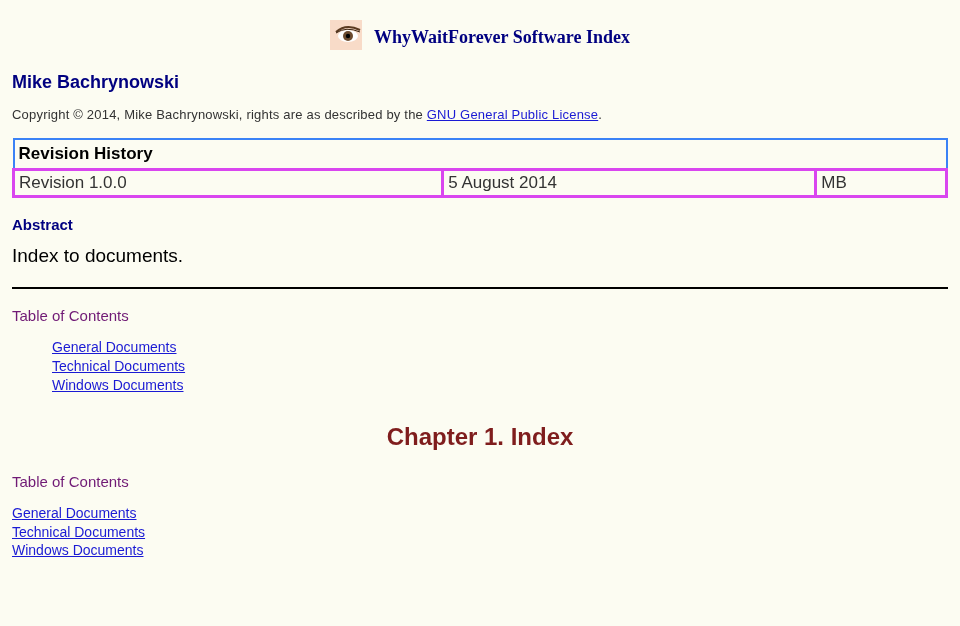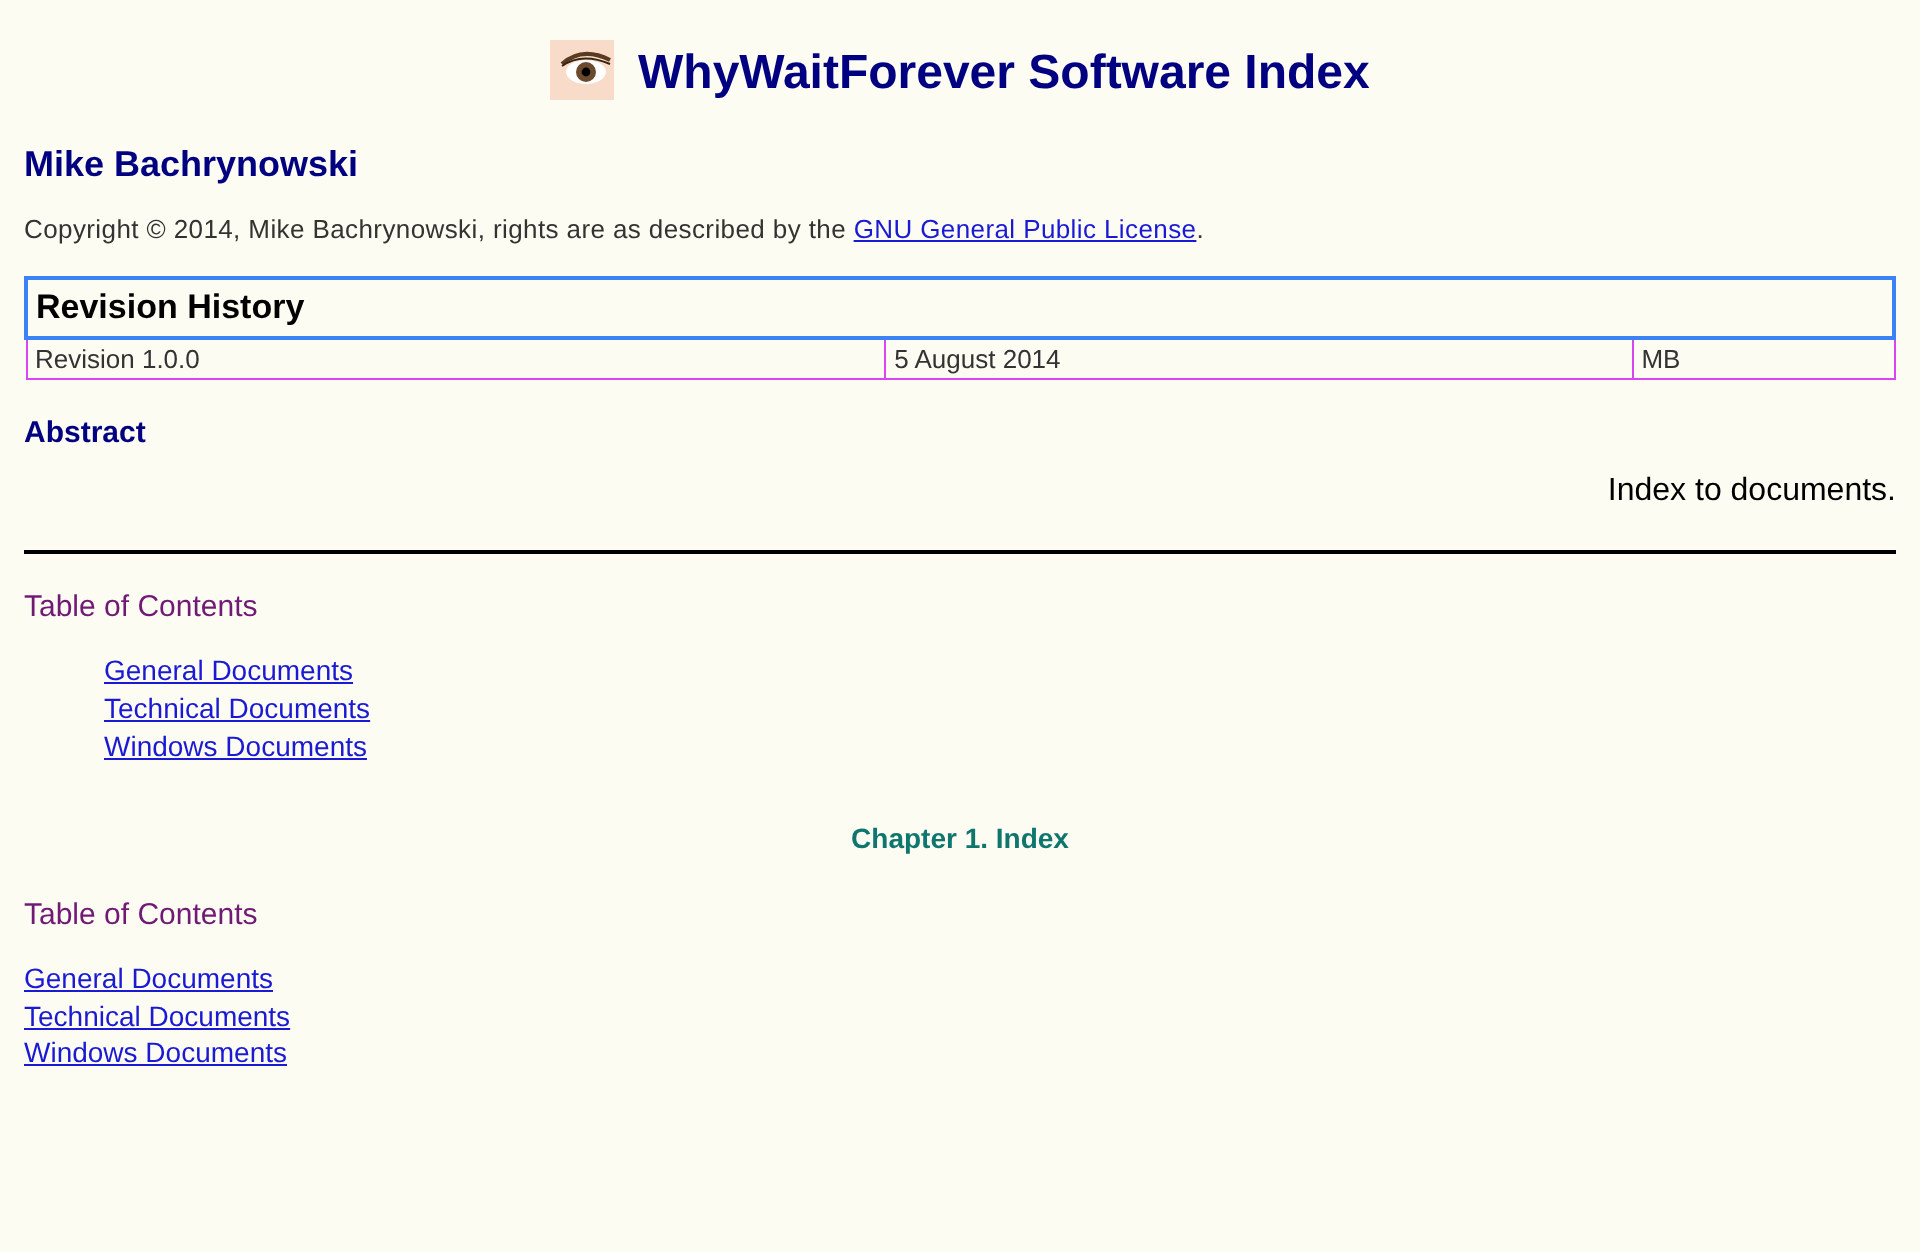--- a/index.html
+++ b/index.html
@@ -19,24 +19,25 @@
   .title-row .logo {
     display: inline-block;
     width: 32px;
     height: 30px;
     vertical-align: middle;
     margin-right: 8px;
     margin-bottom: 4px;
   }
   .title-row h1 {
     display: inline;
-    font-size: 24px;
+    font-size: 18px;
     font-weight: bold;
     color: #000080;
     vertical-align: middle;
+    font-family: Liberation Serif, serif;
   }
   h2.author {
     font-size: 18px;
     font-weight: bold;
     color: #000080;
     margin: 18px 0 14px 0;
   }
   p.copyright {
     font-size: 13px;
     color: #333;
@@ -53,36 +54,35 @@
     margin-bottom: 18px;
   }
   table.revhistory th {
     text-align: left;
     font-size: 17px;
     font-weight: bold;
     padding: 4px 4px;
     border: 2px solid #3b82f6;
   }
   table.revhistory td {
-    border: 1px solid #d946ef;
+    border: 3px solid #d946ef;
     padding: 2px 4px;
-    font-size: 13px;
+    font-size: 17px;
     color: #333;
   }
   h3.abstract {
     font-size: 15px;
     font-weight: bold;
     color: #000080;
     margin: 0 0 12px 0;
   }
   p.abstract-body {
-    font-size: 16px;
+    font-size: 19px;
     color: #000;
     margin: 0 0 20px 0;
-    text-align: right;
   }
   hr {
     border: none;
     border-top: 2px solid #000;
     margin: 14px 0 18px 0;
   }
   h3.toc-title {
     font-size: 15px;
     font-weight: normal;
     color: #701a75;
@@ -96,23 +96,23 @@
     display: block;
     margin-bottom: 2px;
   }
   .toc1 .sub {
     margin-left: 40px;
     line-height: 1.35;
   }
   .toc1 .sub a { display: block; }
   h2.chapter {
     text-align: center;
-    font-size: 14px;
+    font-size: 24px;
     font-weight: bold;
-    color: #0f766e;
+    color: #7f1d1d;
     margin: 28px 0 22px 0;
   }
   .toc2 {
     font-size: 14px;
     line-height: 1.35;
   }
   .toc2 a { display: block; }
 </style>
 </head>
 <body>

